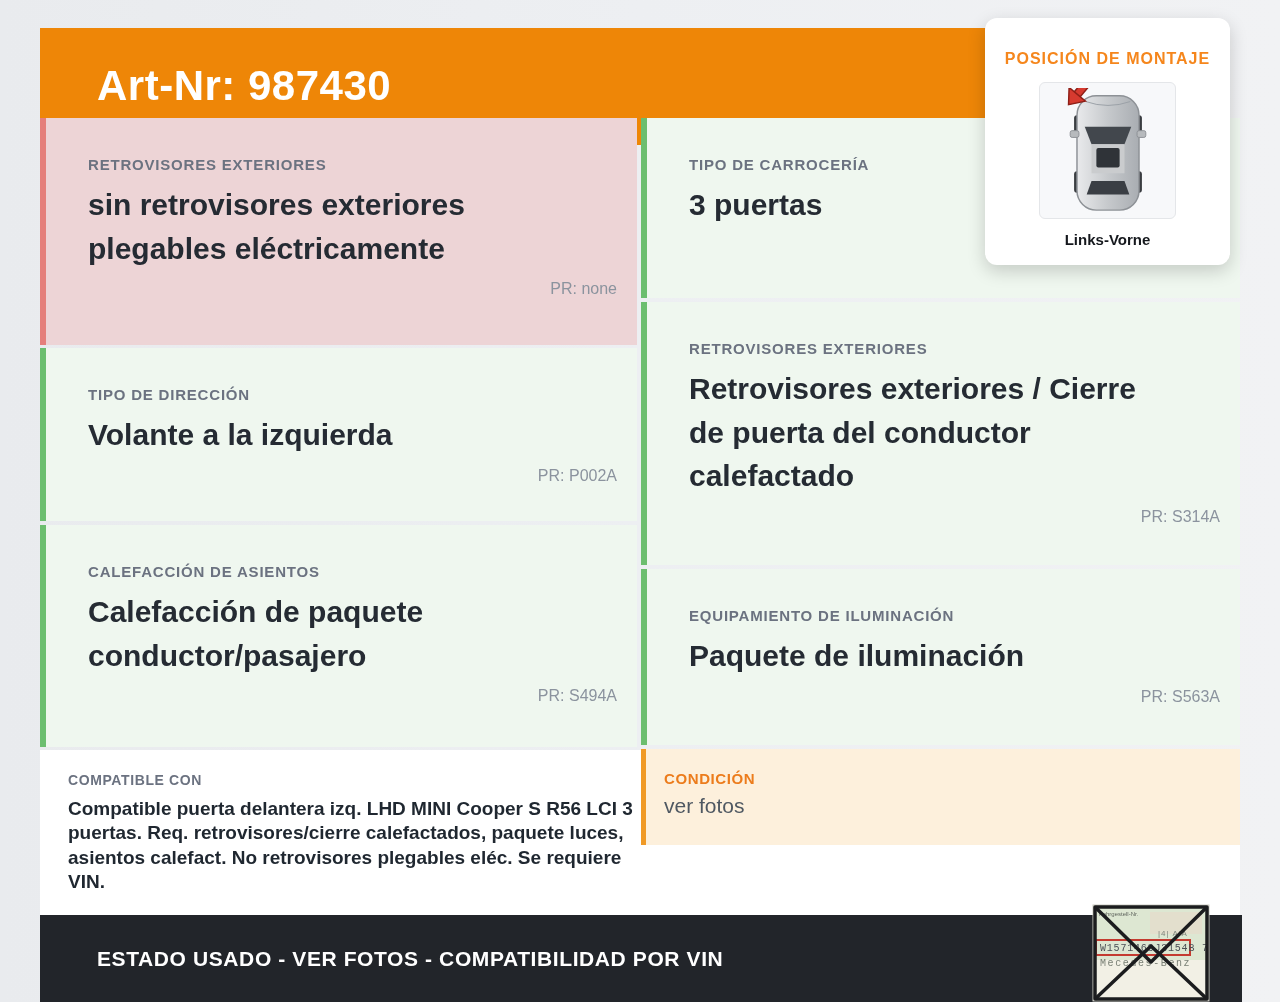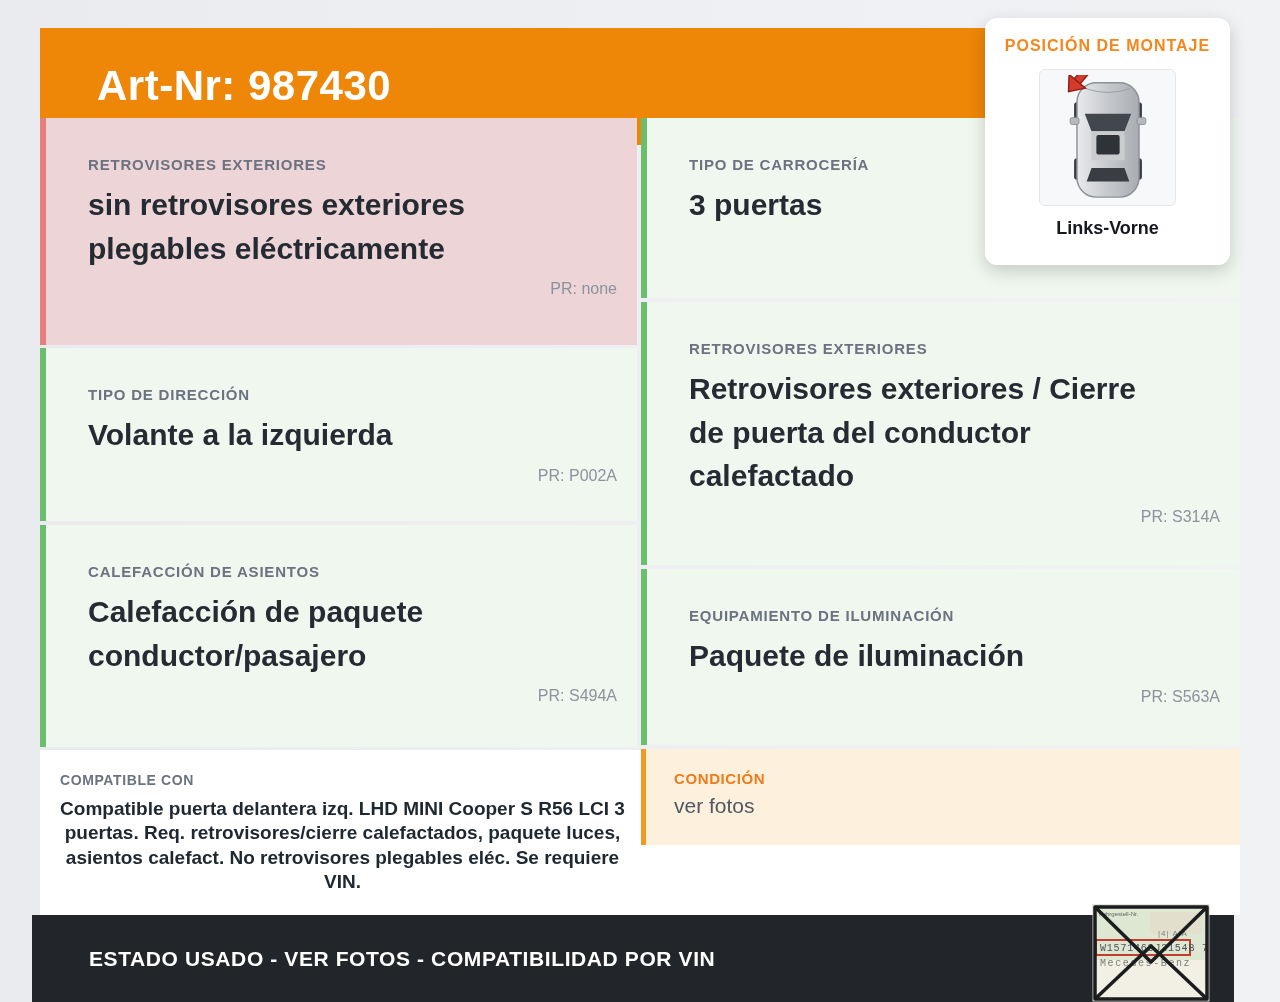--- a/index.html
+++ b/index.html
@@ -54,63 +54,63 @@
   .c-r2 { left:641px; top:302px; width:599px; height:263px; padding-left:38px; }
   .c-r3 { left:641px; top:569px; width:599px; height:176px; padding-left:38px; }
 
   
   .bottom-band {
     position:absolute; left:40px; top:750px; width:1200px; height:165px;
     background:#ffffff;
   }
   .compatible-card {
     position:absolute; left:40px; top:751px; width:597px; height:185px;
-    background:#ffffff; padding:21px 24px 0 20px;
+    background:#ffffff; padding:21px 24px 0 28px;
   }
   .compatible-card .card-label {
     font-size:14px; font-weight:700; color:#6b7280; letter-spacing:.6px;
   }
   .compatible-card .compat-text {
     margin-top:9px; width:565px;
-    font-size:19px; font-weight:700; color:#1f2730; line-height:1.28;text-align:center;
+    font-size:19px; font-weight:700; color:#1f2730; line-height:1.28;
   }
   .condition-card {
     position:absolute; left:641px; top:749px; width:599px; height:96px;
     background:#fdf0dc; border-left:5px solid #f09a26;
-    padding:21px 20px 0 28px;
+    padding:21px 20px 0 18px;
   }
   .condition-card .card-label {
     font-size:15px; font-weight:700; color:#ec7c1c; letter-spacing:.6px;
   }
   .condition-card .condition-value {
     margin-top:7px; font-size:21px; font-weight:400; color:#4f5862;
   }
 
   
   .pos-card {
     position:absolute; left:985px; top:18px; width:245px; height:247px;
     background:#ffffff; border-radius:12px;
     box-shadow:0 6px 18px rgba(0,0,0,.18);
-    text-align:center; padding-top:19px; z-index:5;
+    text-align:center; padding-top:32px; z-index:5;
   }
   .pos-card .pos-title {
     font-size:16px; font-weight:800; color:#f5861c; letter-spacing:1px;
   }
   .pos-card .pos-imgbox {
     width:137px; height:137px; margin:14px auto 0 auto;
     background:#f7f8fa; border:1px solid #e4e6e9; border-radius:6px;
     display:flex; align-items:center; justify-content:center;
   }
   .pos-card .pos-value {
-    margin-top:12px; font-size:18px; font-weight:700; color:#15181d;
+    margin-top:12px; font-size:15px; font-weight:700; color:#15181d;
   }
 
   
   .footer {
-    position:absolute; left:32px; top:915px; width:1202px; height:87px;
+    position:absolute; left:40px; top:915px; width:1202px; height:87px;
     background:#22252a; display:flex; align-items:center;
   }
   .footer .footer-text {
     margin-left:57px; color:#ffffff; font-size:21px; font-weight:800;
     letter-spacing:.6px;
   }
 
   
   .vin-stamp {
     position:absolute; left:1092px; top:904px; width:118px; height:98px; z-index:6;

